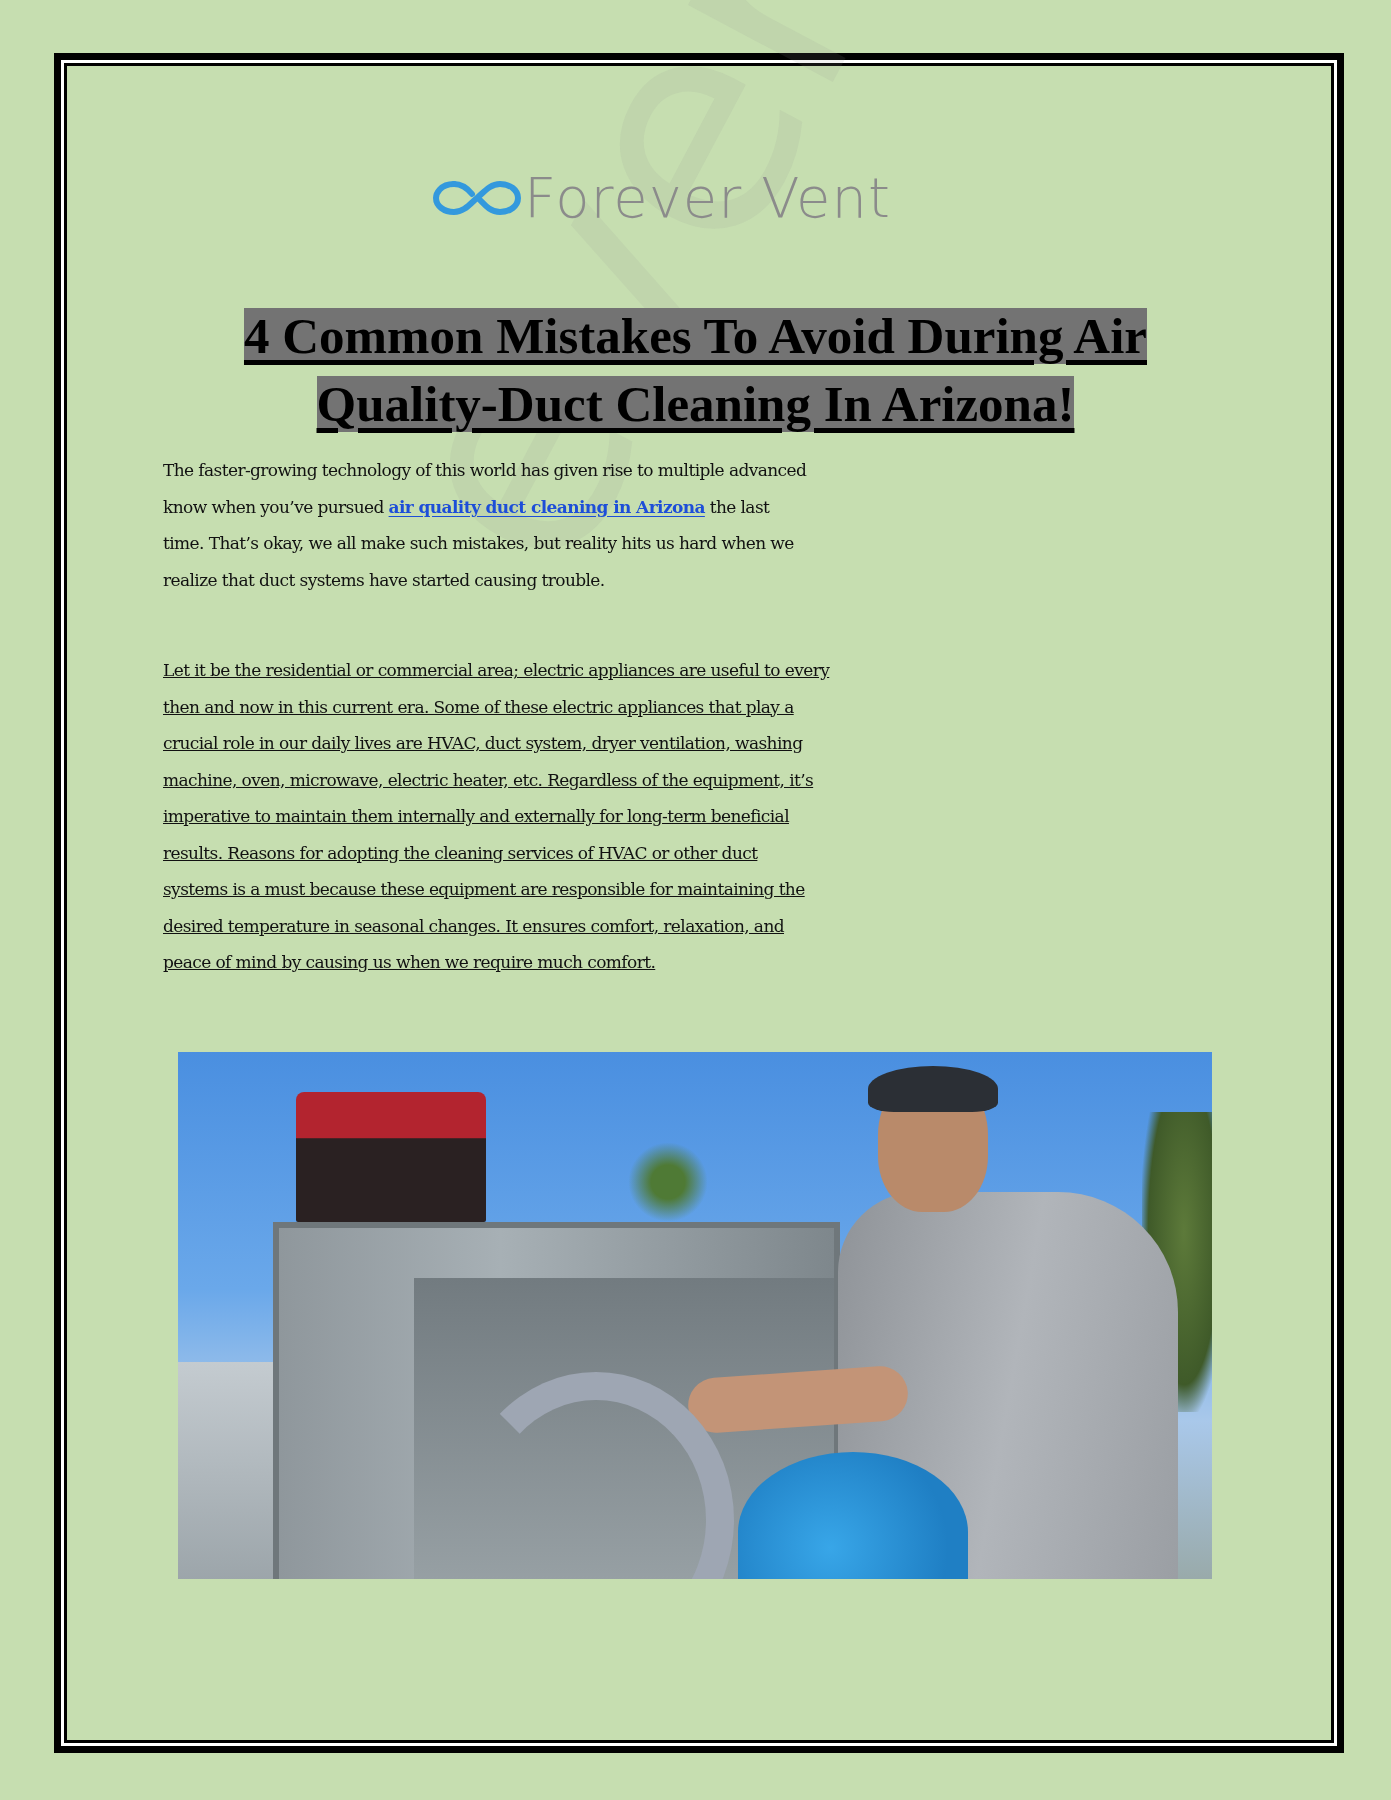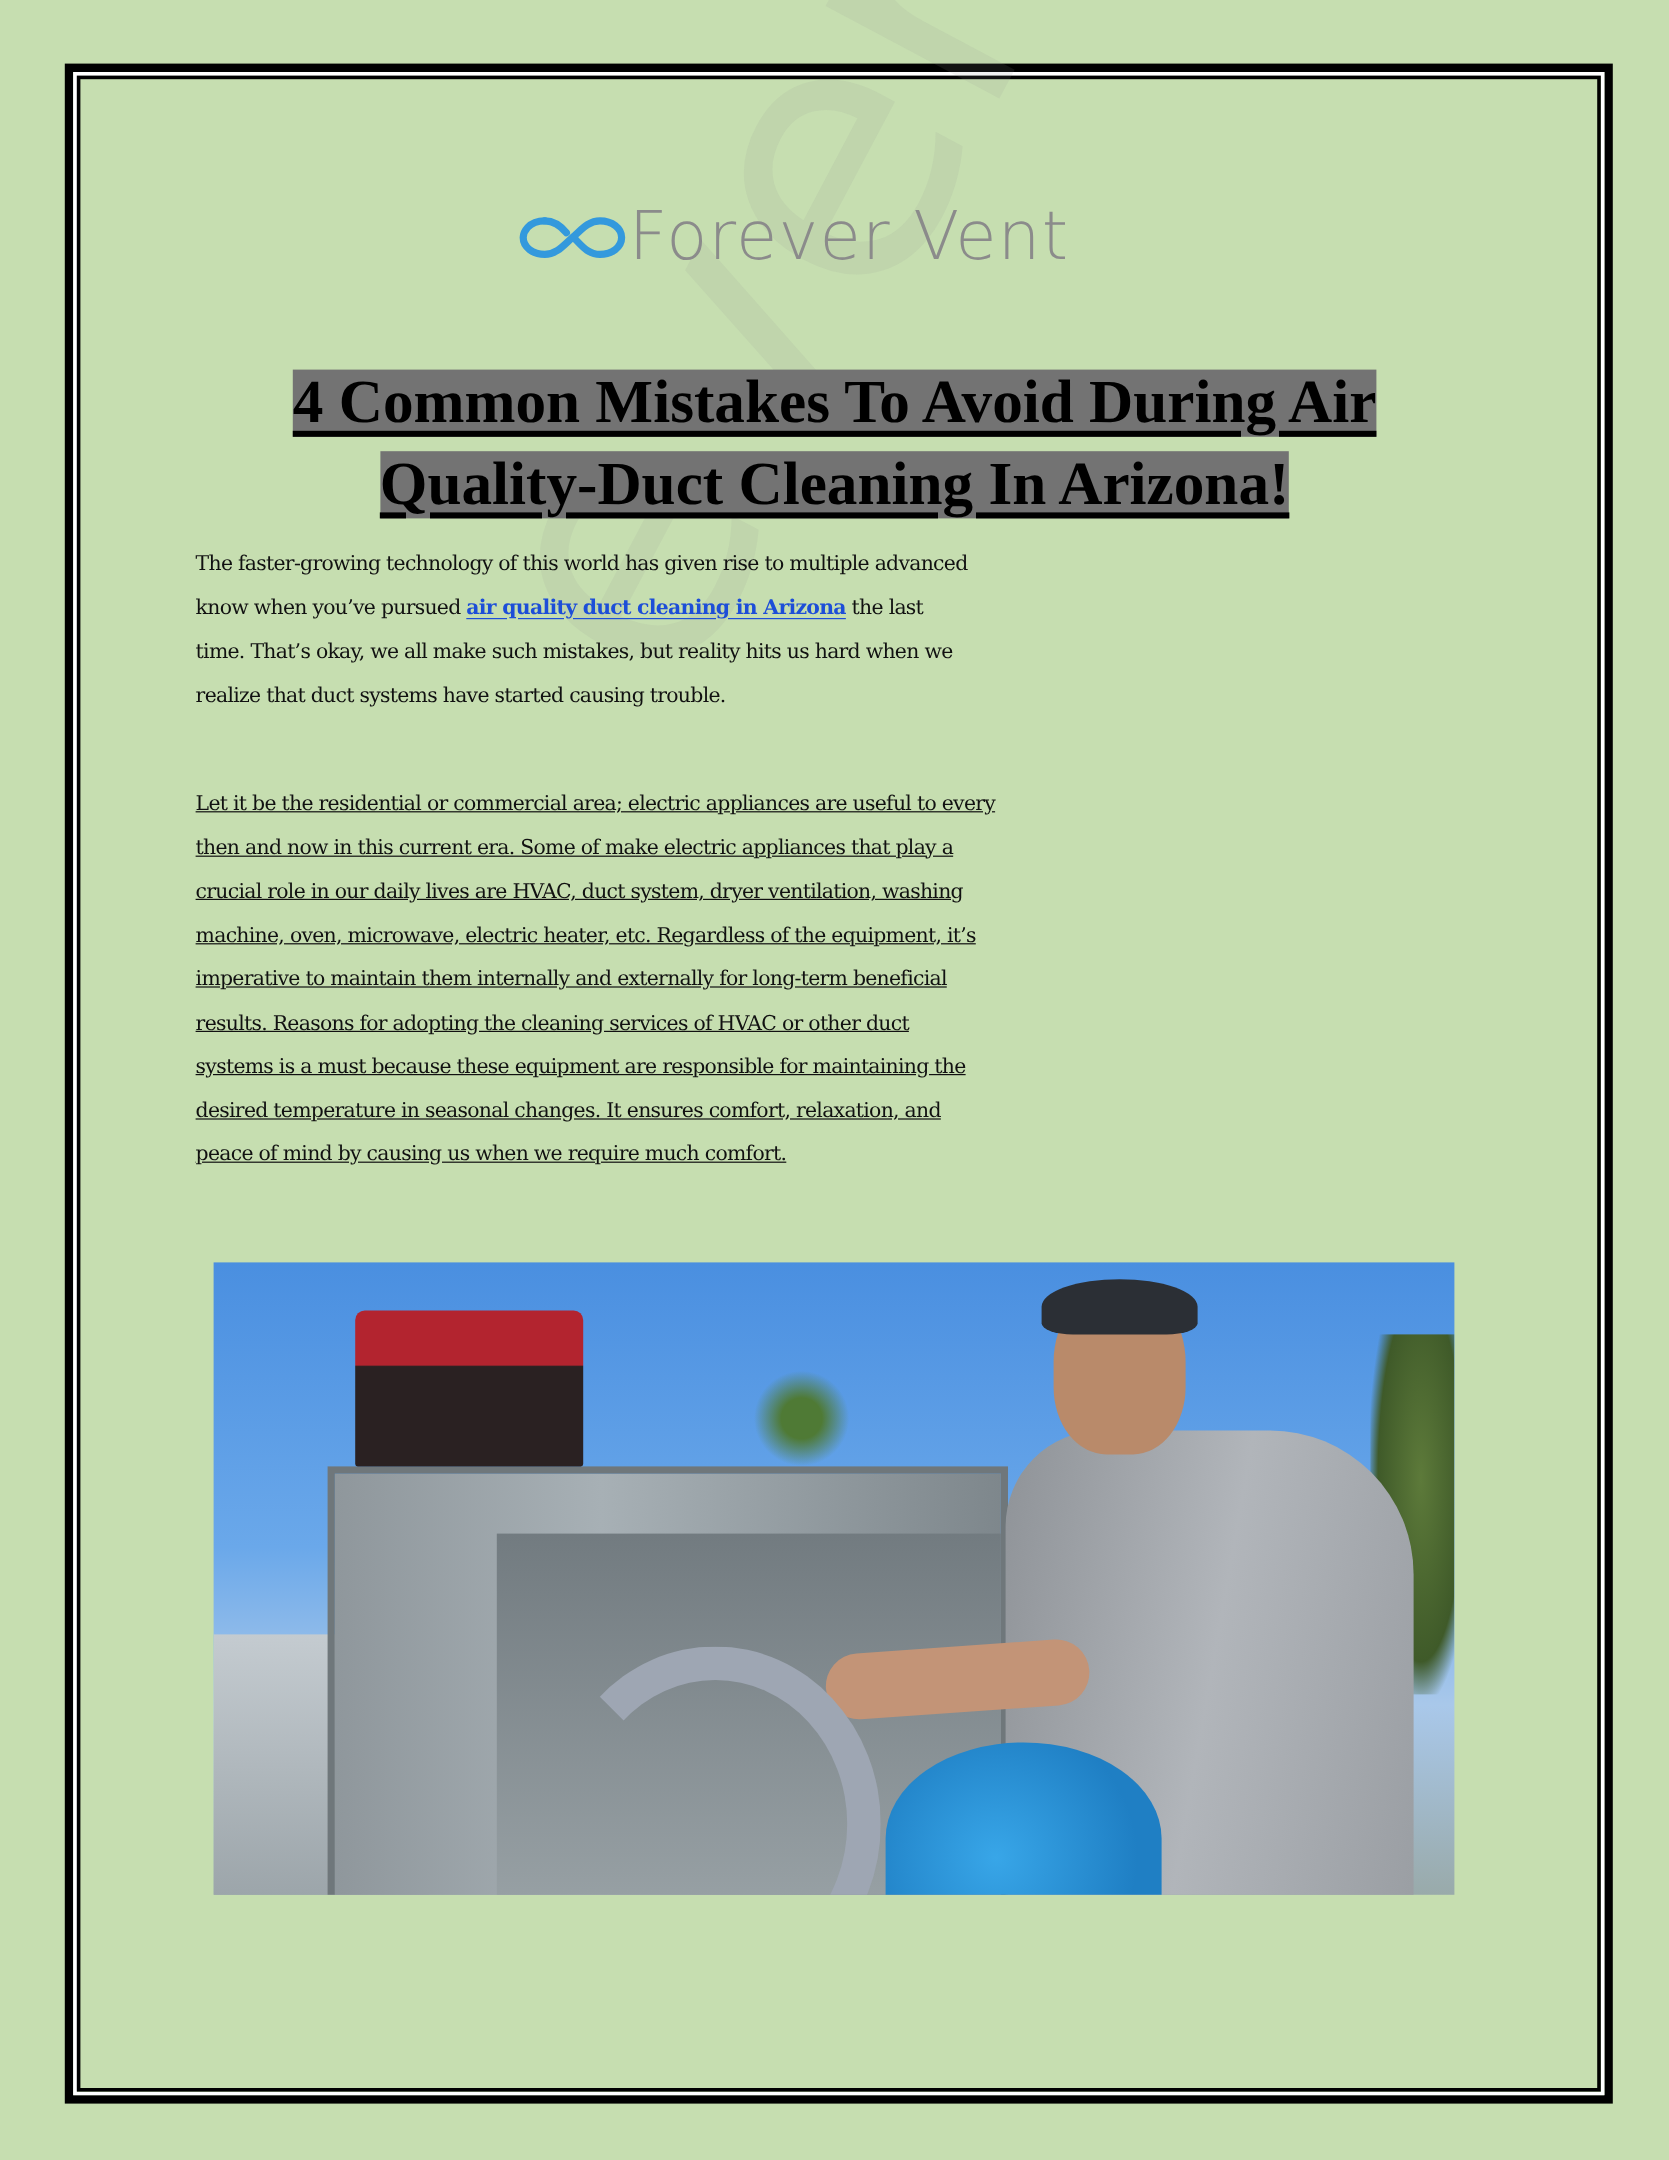--- a/index.html
+++ b/index.html
@@ -164,21 +164,21 @@
 
 <div class="body-text p1">
   <div>The faster-growing technology of this world has given rise to multiple advanced</div>
   <div><span>know when you’ve pursued </span><a class="link">air quality duct cleaning in Arizona</a><span> the last</span></div>
   <div>time. That’s okay, we all make such mistakes, but reality hits us hard when we</div>
   <div>realize that duct systems have started causing trouble.</div>
 </div>
 
 <div class="body-text p2">
   <div>Let it be the residential or commercial area; electric appliances are useful to every</div>
-  <div>then and now in this current era. Some of make electric appliances that play a</div>
+  <div>then and now in this current era. Some of these electric appliances that play a</div>
   <div>crucial role in our daily lives are HVAC, duct system, dryer ventilation, washing</div>
   <div>machine, oven, microwave, electric heater, etc. Regardless of the equipment, it’s</div>
   <div>imperative to maintain them internally and externally for long-term beneficial</div>
   <div>results. Reasons for adopting the cleaning services of HVAC or other duct</div>
   <div>systems is a must because these equipment are responsible for maintaining the</div>
   <div>desired temperature in seasonal changes. It ensures comfort, relaxation, and</div>
   <div>peace of mind by causing us when we require much comfort.</div>
 </div>
 
 <div class="photo" title="Technician in grey Forever Vent polo cleaning a rooftop HVAC unit with a blue vacuum hose; red HUSKY tool bag on top of the unit">

